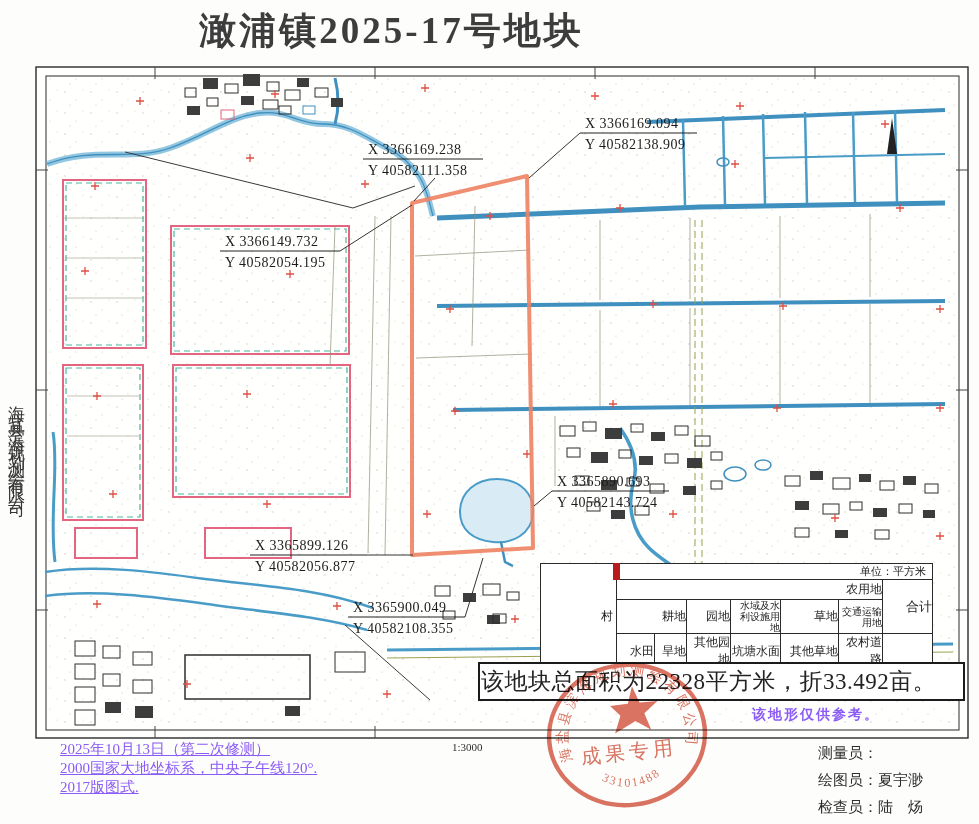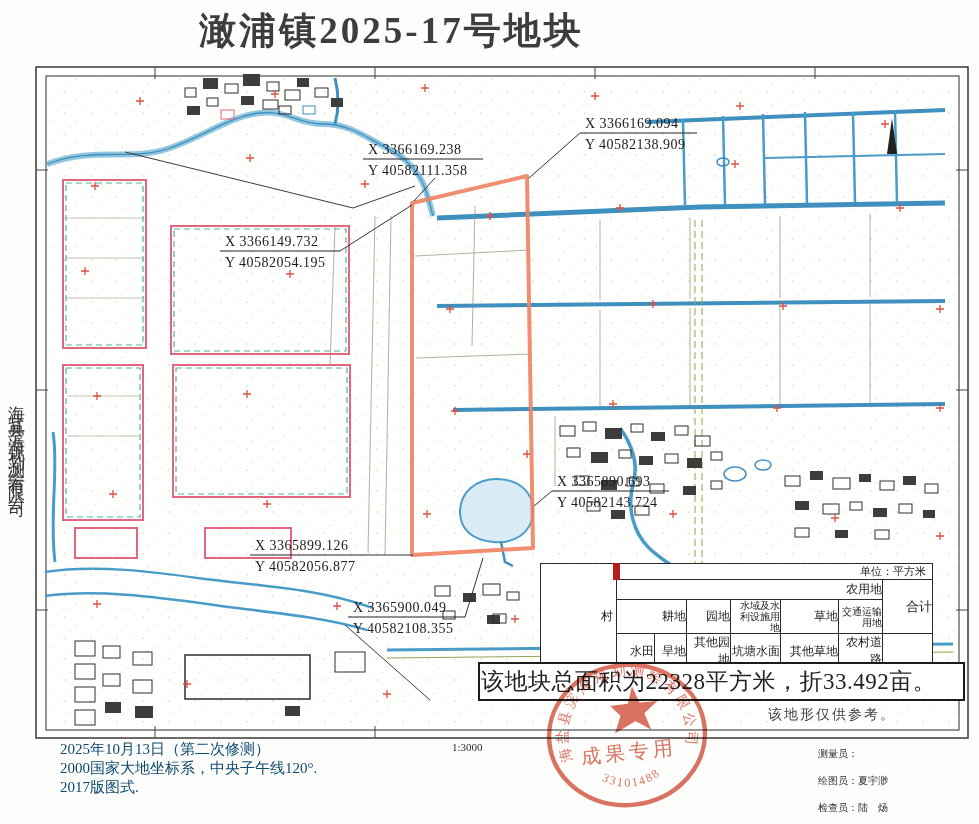--- a/index.html
+++ b/index.html
@@ -28,24 +28,24 @@
   }
   table.lut td{border:1px solid #2a2a2a;text-align:right;padding:0;overflow:hidden;}
   table.lut td.unit{border-left:7px solid #b91c1c;text-align:right;padding-right:6px;font-size:11px;height:15px;}
   table.lut td.small{font-size:10px;line-height:11px;margin-left:24px;}
   .area-note{
     position:absolute;left:478px;top:662px;width:487px;height:39px;
     border:2px solid #1b1b1b;background:#fff;box-sizing:border-box;
     display:flex;align-items:center;padding-left:1px;
     font-size:23px;letter-spacing:.5px;color:#222;
   }
-  .ref-note{position:absolute;left:768px;top:706px;font-size:14px;letter-spacing:2px;color:#404040;}
-  .notes{position:absolute;left:60px;top:740px;font-size:15px;line-height:19px;color:#0c4a6e;}
+  .ref-note{position:absolute;left:752px;top:706px;font-size:14px;letter-spacing:2px;color:#8b5cf6;font-weight:bold;}
+  .notes{position:absolute;left:60px;top:740px;font-size:15px;line-height:19px;color:#8b5cf6;text-decoration:underline;}
   .scale{position:absolute;left:452px;top:741px;font-size:11px;color:#2e2e2e;}
-  .staff{position:absolute;left:818px;top:740px;font-size:10px;line-height:27px;color:#2e2e2e;}
+  .staff{position:absolute;left:818px;top:740px;font-size:15px;line-height:27px;color:#2e2e2e;}
   .stamp{position:absolute;left:520px;top:645px;mix-blend-mode:multiply;opacity:.82;}
   .stamp text{font-family:"Liberation Serif","DejaVu Serif",serif;}
 </style>
 </head>
 <body>
 
 <div class="title">澉浦镇2025-17号地块</div>
 
 <div class="vcompany">海盐县滨海规划测绘有限公司</div>
 

